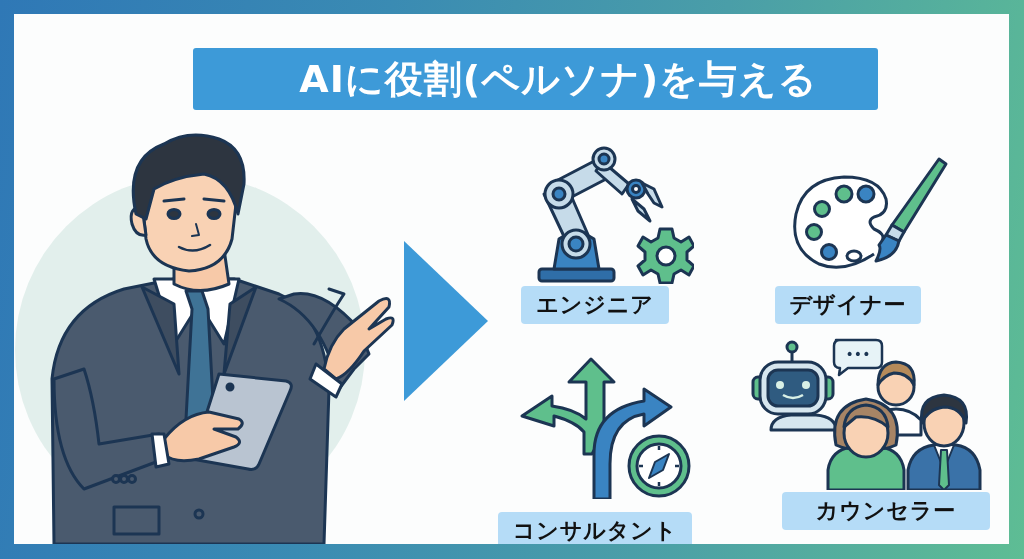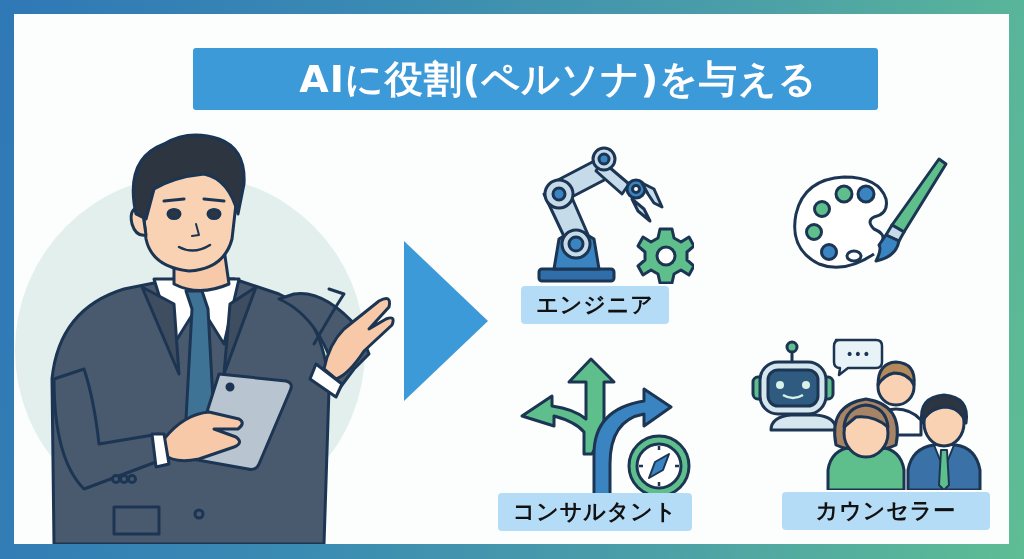--- a/index.html
+++ b/index.html
@@ -135,32 +135,33 @@
         <circle cx="92" cy="45" r="8" fill="#3a84c2"></circle>
         <circle cx="48" cy="60" r="7.5" fill="#5fbf8c"></circle>
         <circle cx="40" cy="83" r="7.5" fill="#5fbf8c"></circle>
         <circle cx="55" cy="103" r="7.5" fill="#3a84c2"></circle>
         <ellipse cx="80" cy="107" rx="7" ry="5" fill="#ffffff"></ellipse>
         <path d="M165 10 L172 15 L130 83 L118 76 Z" fill="#5fbf8c"></path>
         <path d="M118 76 L130 83 L125 92 L112 86 Z" fill="#c6dbe9"></path>
         <path d="M112 86 L125 92 Q122 108 102 112 Q108 100 105 96 Z" fill="#3a84c2"></path>
       </g>
     </svg>
+    <div class="label" style="left:761px;top:272px;width:146px;">デザイナー</div>
 
     <svg class="icon" style="left:500px;top:340px;width:180px;height:145px;" viewBox="0 0 180 145">
       <g stroke="#1c3553" stroke-width="3" stroke-linejoin="round">
         <path d="M77 5 L100 28 L90 28 L90 78 L78 100 L70 100 L70 78 Q62 68 40 62 L40 72 L8 62 L38 42 L38 52 Q60 55 72 65 L72 28 L55 28 Z" fill="#5fbf8c"></path>
         <path d="M80 145 L80 100 Q80 55 130 47 L130 35 L157 53 L130 72 L130 60 Q96 66 96 110 L96 145 Z" fill="#3a84c2"></path>
         <circle cx="145" cy="112" r="30" fill="#5fbf8c"></circle>
         <circle cx="145" cy="112" r="22" fill="#ffffff"></circle>
         <path d="M155 100 L149 116 L135 124 L141 108 Z" fill="#3a84c2" stroke-width="2"></path>
         <path d="M145 92 L145 96 M145 128 L145 132 M125 112 L129 112 M161 112 L165 112" stroke-width="2.5"></path>
       </g>
     </svg>
-    <div class="label" style="left:484px;top:479px;width:194px;">コンサルタント</div>
+    <div class="label" style="left:484px;top:498px;width:194px;">コンサルタント</div>
 
     <svg class="icon" style="left:732px;top:321px;width:240px;height:155px;" viewBox="0 0 240 155">
       <g stroke="#1c3553" stroke-width="3" stroke-linejoin="round">
 
         <path d="M25 95 Q25 82 45 80 L70 80 Q90 82 90 95 Z" fill="#d6e6ef"></path>
         <line x1="46" y1="15" x2="46" y2="28"></line>
         <circle cx="46" cy="12" r="5" fill="#5fbf8c"></circle>
         <rect x="7" y="42" width="12" height="22" rx="5" fill="#5fbf8c"></rect>
         <rect x="75" y="42" width="12" height="22" rx="5" fill="#5fbf8c"></rect>
         <rect x="14" y="27" width="66" height="52" rx="18" fill="#d6e6ef"></rect>

